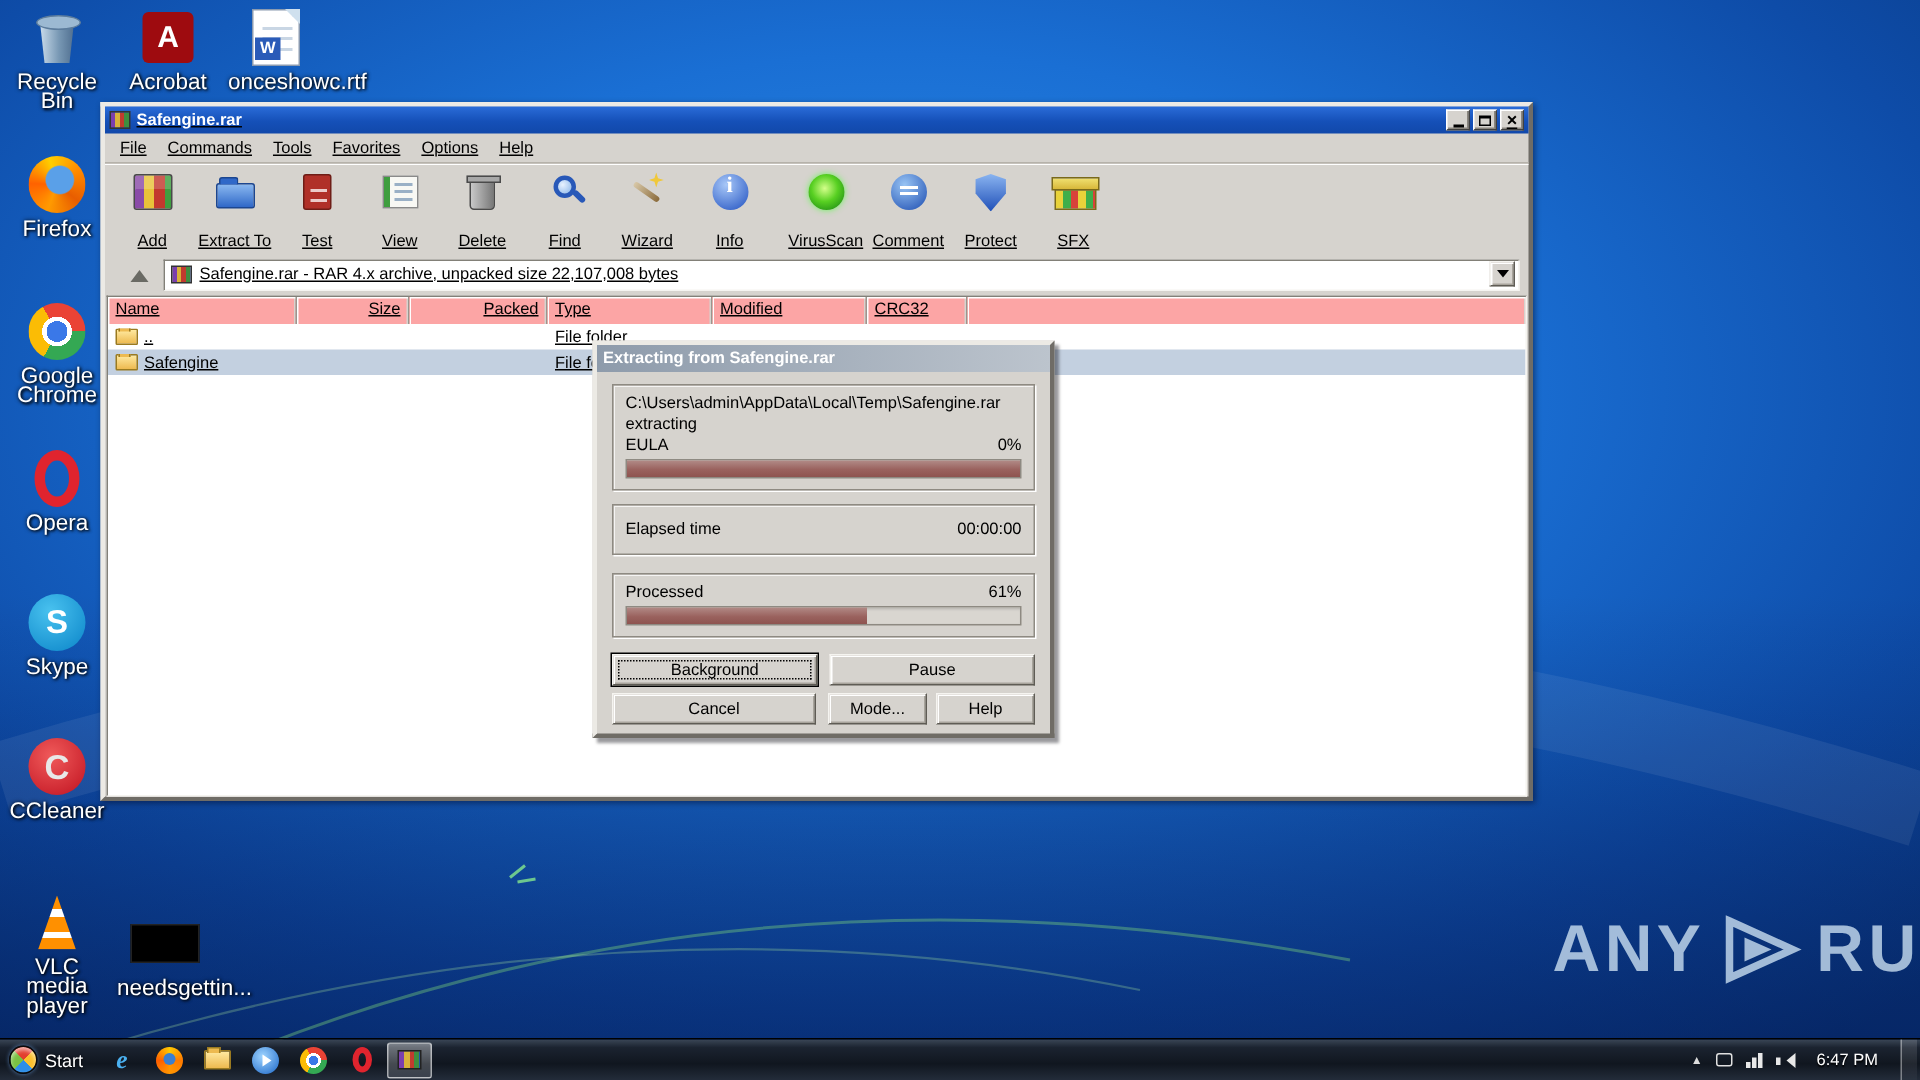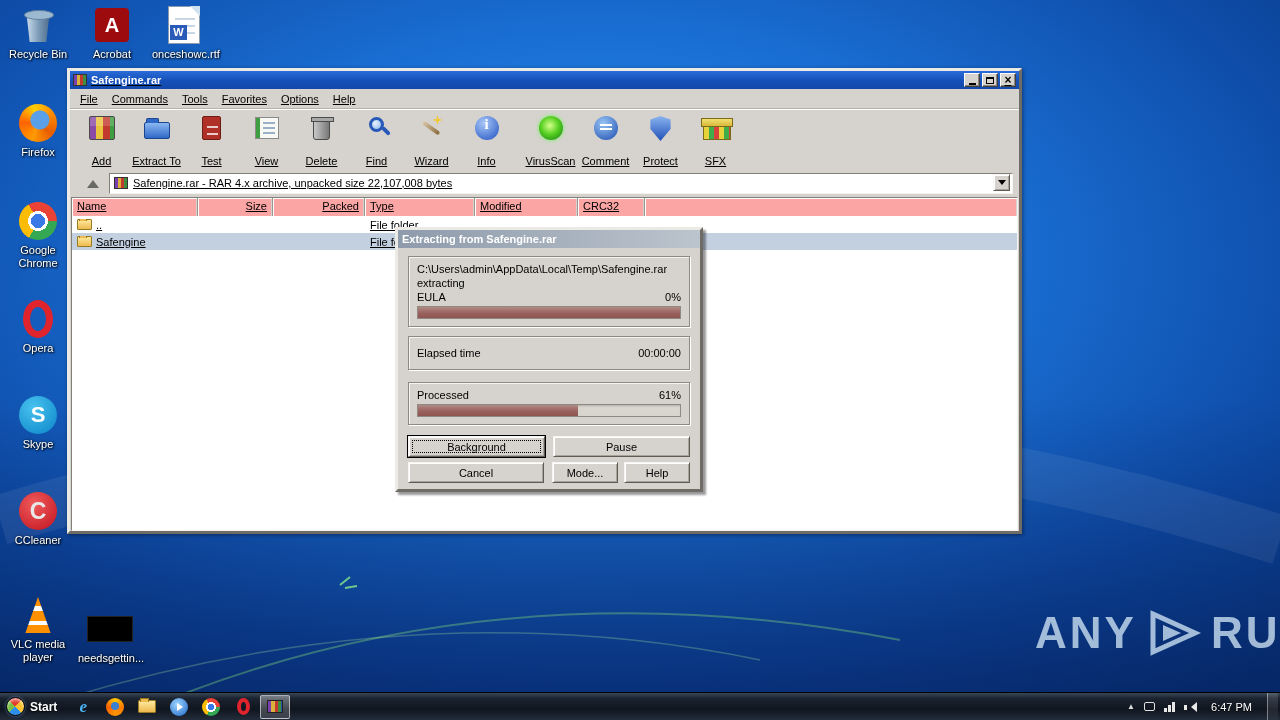--- a/index.html
+++ b/index.html
@@ -11,21 +11,21 @@
     position:relative; width:1280px; height:720px; overflow:hidden;
     background:
       linear-gradient(180deg, rgba(0,10,40,0) 55%, rgba(2,12,60,.45) 100%),
       radial-gradient(ellipse 980px 560px at 600px 260px, #2f8fe8 0%, #1a6fd4 40%, #0e4ca8 75%, #093a85 100%);
   }
   .swoosh{ position:absolute; inset:0; }
 
   
   .dicon{ position:absolute; width:64px; text-align:center; cursor:default; }
   .dicon-img{ height:42px; display:flex; align-items:center; justify-content:center; }
-  .dicon-label{ margin-top:2px; color:#fff; font-size:11px; line-height:13px;
+  .dicon-label{ margin-top:2px; color:#fff; font-size:15px; line-height:13px;
     text-shadow:1px 1px 2px #000, 0 0 3px rgba(0,0,0,.8); }
 
   .g-bin{ position:relative; width:32px; height:38px; }
   .g-bin::before{ content:""; position:absolute; left:3px; top:8px; width:26px; height:28px;
     background:linear-gradient(90deg,#d4e4f2 0%,#7898b4 55%,#49688a 100%);
     clip-path:polygon(6% 0,94% 0,82% 100%,18% 100%); }
   .g-bin::after{ content:""; position:absolute; left:2px; top:4px; width:28px; height:8px;
     background:#9cb9d2; border:1px solid #5c7c9c; border-radius:50%; }
 
   .g-acrobat{ width:34px; height:34px; background:#9e0b0f; border-radius:4px; position:relative; }
@@ -223,21 +223,21 @@
 
   
   .taskbar{ position:absolute; left:0; bottom:0; width:1280px; height:28px; z-index:5;
     display:flex; align-items:center;
     background:linear-gradient(180deg,#3a4656 0%,#1b2330 20%,#10161f 60%,#232c3a 100%);
     border-top:1px solid #000; }
   .start-button{ display:flex; align-items:center; gap:5px; padding:0 10px 0 6px; height:100%; }
   .start-orb{ width:19px; height:19px; border-radius:50%; border:1px solid #0a0a0a;
     background:conic-gradient(from -45deg,#e33e2e 0 90deg,#fbc02d 90deg 180deg,#2e8fe8 180deg 270deg,#7ac143 270deg 360deg);
     box-shadow:inset 0 2px 3px rgba(255,255,255,.65), 0 0 3px rgba(120,180,255,.6); }
-  .start-label{ color:#fff; font-weight:bold; font-size:12px; text-shadow:0 1px 2px #000; }
+  .start-label{ color:#fff; font-weight:normal; font-size:12px; text-shadow:0 1px 2px #000; }
   .tb-btn{ width:30px; height:24px; margin:0 1px; display:flex; align-items:center; justify-content:center;
     border-radius:2px; }
   .tb-btn.active{ background:linear-gradient(180deg,rgba(255,255,255,.38),rgba(255,255,255,.12));
     border:1px solid rgba(255,255,255,.55); }
   .mi-ie::before{ content:"e"; color:#4ab0f0; font:italic bold 17px "Liberation Serif","DejaVu Serif",serif; }
   .mi-ff{ width:18px; height:18px; border-radius:50%; position:relative;
     background:conic-gradient(from 180deg,#ff9500,#ff5f00,#ffc800,#ff7a00,#ff9500); }
   .mi-ff::before{ content:""; position:absolute; left:5px; top:4px; width:8px; height:8px;
     border-radius:50%; background:#3a7fd0; }
   .mi-folder{ width:18px; height:13px; position:relative;

